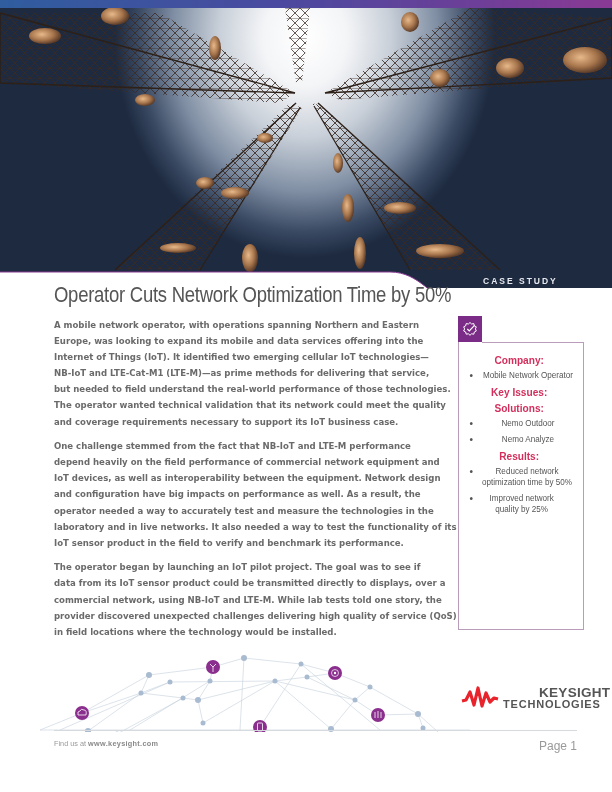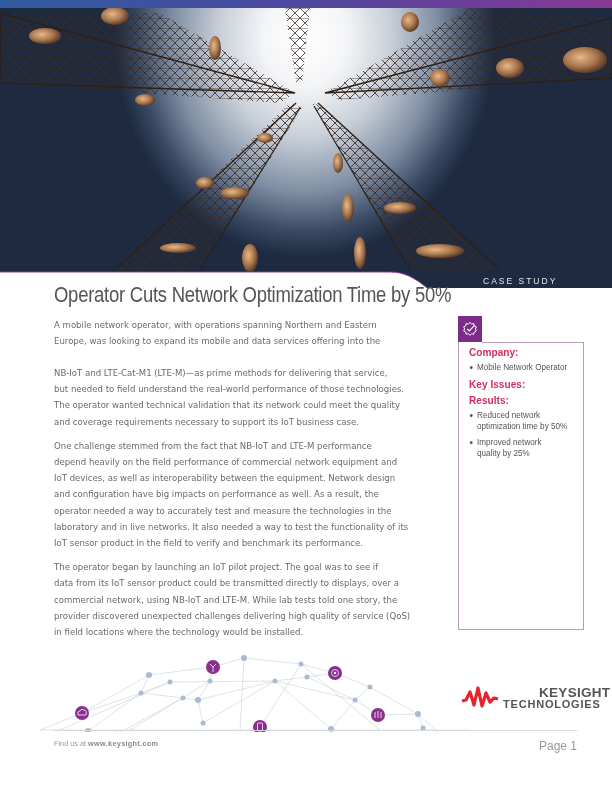--- a/index.html
+++ b/index.html
@@ -11,49 +11,49 @@
     background: linear-gradient(90deg, #2f5d9e 0%, #4a4aa0 45%, #6a3f98 75%, #8a3a95 100%);
   }
   .hero {
     position: absolute; left: 0; top: 8px; width: 612px; height: 280px; overflow: hidden;
     background: radial-gradient(ellipse 190px 220px at 305px 30px, #ffffff 0%, #f4f5f7 22%, #c9d0d9 45%, #7f8ea3 70%, #3a4a63 88%, #1d2a40 100%);
   }
   .hero svg { position: absolute; left: 0; top: 0; }
 
   .case-study {
     position: absolute; left: 483px; top: 276px;
-    font-size: 8.5px; letter-spacing: 2px; font-weight: normal; color: #e6e9ef;
+    font-size: 8.5px; letter-spacing: 2px; font-weight: bold; color: #e6e9ef;
   }
 
   .title {
     position: absolute; left: 54px; top: 283px;
     font-size: 21.5px; color: #555; font-weight: normal; letter-spacing: -0.3px;
     transform: scaleX(0.86); transform-origin: left top; white-space: nowrap;
   }
 
   .body-text {
     position: absolute; left: 54px; top: 317px; width: 365px;
     font-family: "DejaVu Sans", sans-serif;
     font-size: 8.55px; line-height: 16.1px; color: #6a6a6a;
   }
-  .body-text p { margin-bottom: 8.5px; white-space: nowrap; }
+  .body-text p { margin-bottom: 8.5px; white-space: nowrap; font-weight: bold; }
 
   .sidebar-icon-tab {
     position: absolute; left: 458px; top: 316px; width: 24px; height: 26px;
     background: #7b2c86; display: flex; align-items: center; justify-content: center;
   }
   .sidebar-box {
     position: absolute; left: 458px; top: 342px; width: 126px; height: 288px;
     border: 1px solid #b99cba; border-top: none;
   }
   .sidebar-box::before {
     content: ""; position: absolute; left: 23px; top: 0; right: -1px; height: 1px; background: #b99cba;
   }
   .sidebar-content {
-    position: absolute; left: 10px; top: 4px; width: 114px;
+    position: absolute; left: 10px; top: 12px; width: 114px; text-align: center;
   }
   .sb-heading {
     font-size: 11.5px; font-weight: bold; color: #d32f5c; margin-bottom: 4px;
     transform: scaleX(0.88); transform-origin: left top; white-space: nowrap;
   }
   .sb-list { list-style: none; margin-bottom: 3px; }
   .sb-list li {
     position: relative; padding-left: 9px; font-size: 9px; line-height: 11px; color: #555;
     margin-bottom: 5px; transform: scaleX(0.9); transform-origin: left top; width: 122px;
   }
@@ -136,21 +136,21 @@
 </div>
 
 <div class="case-study">CASE STUDY</div>
 
 <h1 class="title">Operator Cuts Network Optimization Time by 50%</h1>
 
 <div class="body-text">
   <p>
     <span>A mobile network operator, with operations spanning Northern and Eastern</span><br>
     <span>Europe, was looking to expand its mobile and data services offering into the</span><br>
-    <br>
+    <span>Internet of Things (IoT). It identified two emerging cellular IoT technologies—</span><br>
     <span>NB-IoT and LTE-Cat-M1 (LTE-M)—as prime methods for delivering that service,</span><br>
     <span>but needed to field understand the real-world performance of those technologies.</span><br>
     <span>The operator wanted technical validation that its network could meet the quality</span><br>
     <span>and coverage requirements necessary to support its IoT business case.</span>
   </p>
   <p>
     <span>One challenge stemmed from the fact that NB-IoT and LTE-M performance</span><br>
     <span>depend heavily on the field performance of commercial network equipment and</span><br>
     <span>IoT devices, as well as interoperability between the equipment. Network design</span><br>
     <span>and configuration have big impacts on performance as well. As a result, the</span><br>
@@ -177,20 +177,27 @@
 <aside class="sidebar-box">
   <div class="sidebar-content">
     <div>
       <div class="sb-heading">Company:</div>
       <ul class="sb-list">
         <li>Mobile Network Operator</li>
       </ul>
     </div>
     <div>
       <div class="sb-heading">Key Issues:</div>
+    </div>
+    <div>
+      <div class="sb-heading">Solutions:</div>
+      <ul class="sb-list">
+        <li>Nemo Outdoor</li>
+        <li>Nemo Analyze</li>
+      </ul>
     </div>
     <div>
       <div class="sb-heading">Results:</div>
       <ul class="sb-list">
         <li style="width:120px">Reduced network optimization time by 50%</li>
         <li style="width:108px">Improved network quality by 25%</li>
       </ul>
     </div>
   </div>
 </aside>

